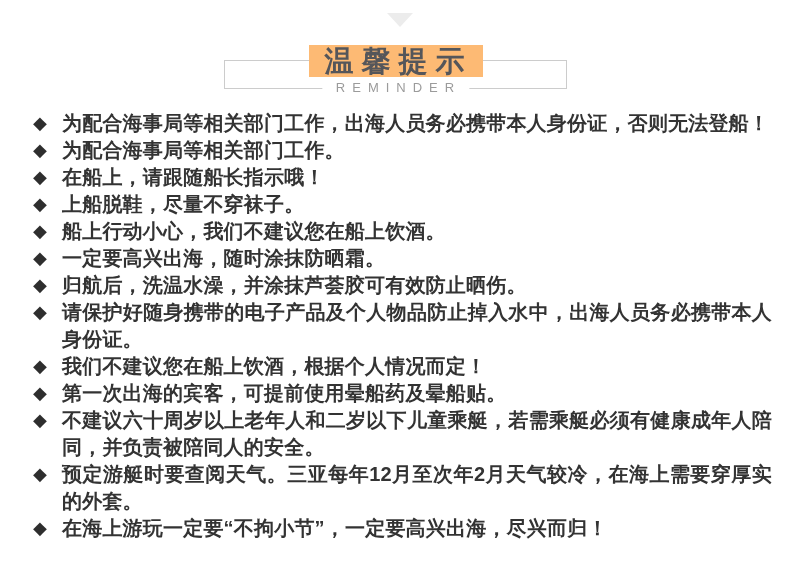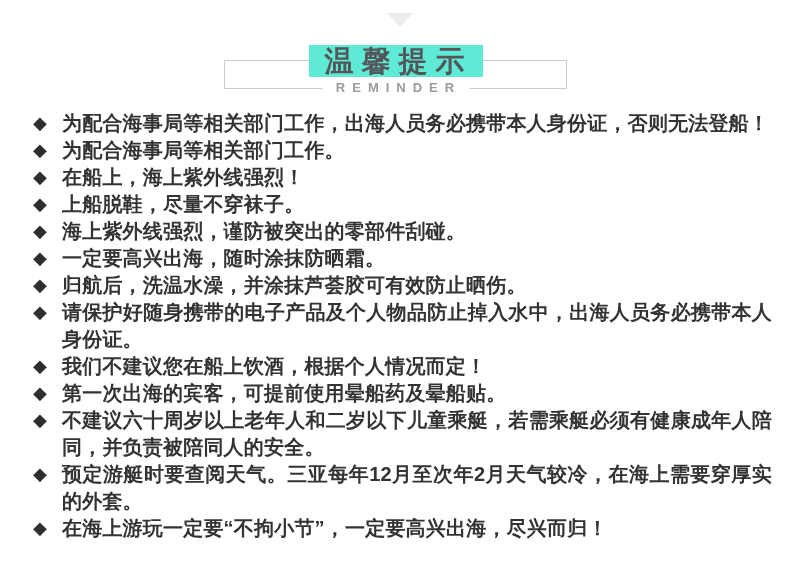--- a/index.html
+++ b/index.html
@@ -36,42 +36,41 @@
     top: 60px;
     width: 341px;
     height: 27px;
     border: 1px solid var(--border-color, #cccccc);
   }
   .header-title {
     position: absolute;
     top: 0;
     left: 50%;
     transform: translate(-50%, -50%);
-    background: #5eead4;
+    background: #fdba74;
     padding: 0 10px 0 16px;
     white-space: nowrap;
     font-size: 29px;
     line-height: 32px;
     font-weight: bold;
     letter-spacing: 8px;
     color: var(--title-color, #55565a);
   }
   .header-subtitle {
     position: absolute;
     top: 100%;
     left: 50%;
     transform: translate(-50%, -50%);
     background: #ffffff;
     padding: 0 8px 0 14px;
     white-space: nowrap;
     font-size: 13px;
     line-height: 16px;
     letter-spacing: 7px;
     color: var(--subtitle-color, #9b9b9b);
-    font-weight: bold;
   }
 
   
   .tips {
     position: absolute;
     top: 110px;
     left: 33px;
     right: 28px;
   }
   .tip {
@@ -114,31 +113,31 @@
       <span class="tip-text">为配合海事局等相关部门工作，出海人员务必携带本人身份证，否则无法登船！</span>
     </div>
 
     <div class="tip">
       <span class="bullet">◆</span>
       <span class="tip-text">为配合海事局等相关部门工作。</span>
     </div>
 
     <div class="tip">
       <span class="bullet">◆</span>
-      <span class="tip-text">在船上，海上紫外线强烈！</span>
+      <span class="tip-text">在船上，请跟随船长指示哦！</span>
     </div>
 
     <div class="tip">
       <span class="bullet">◆</span>
       <span class="tip-text">上船脱鞋，尽量不穿袜子。</span>
     </div>
 
     <div class="tip">
       <span class="bullet">◆</span>
-      <span class="tip-text">海上紫外线强烈，谨防被突出的零部件刮碰。</span>
+      <span class="tip-text">船上行动小心，我们不建议您在船上饮酒。</span>
     </div>
 
     <div class="tip">
       <span class="bullet">◆</span>
       <span class="tip-text">一定要高兴出海，随时涂抹防晒霜。</span>
     </div>
 
     <div class="tip">
       <span class="bullet">◆</span>
       <span class="tip-text">归航后，洗温水澡，并涂抹芦荟胶可有效防止晒伤。</span>

